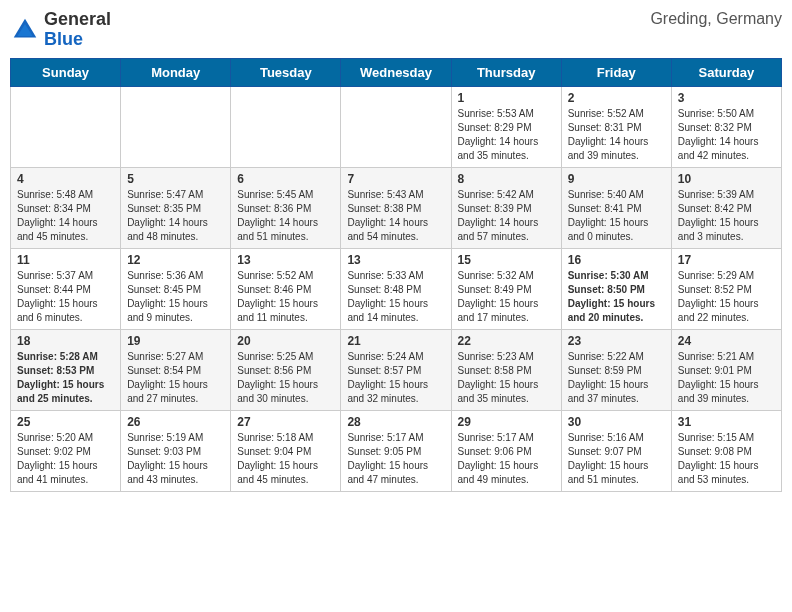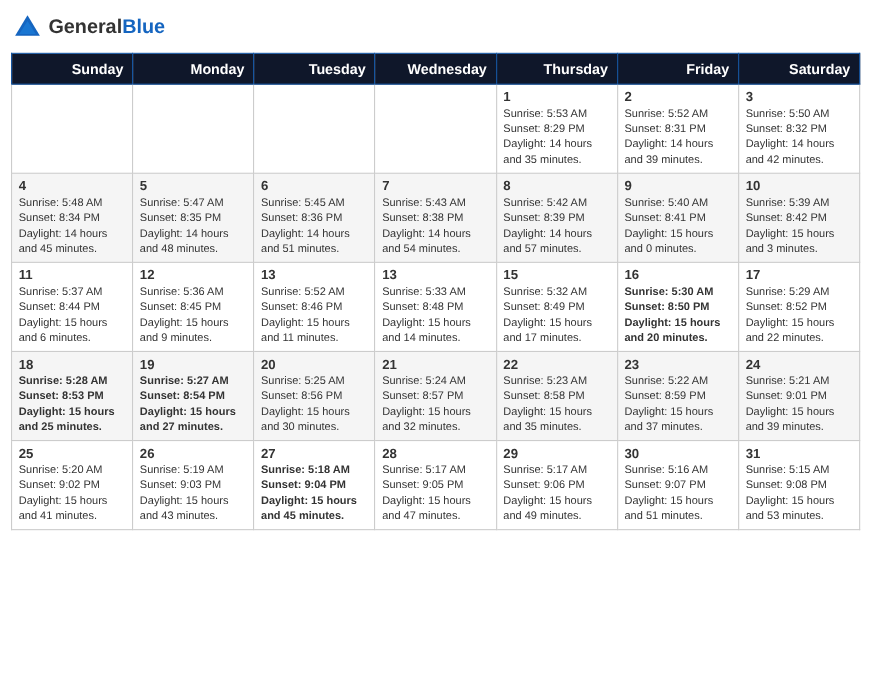--- a/index.html
+++ b/index.html
@@ -16,21 +16,21 @@
       align-items: flex-start;
       margin-bottom: 8px;
     }
     .logo {
       display: flex;
       align-items: center;
       gap: 4px;
     }
     .logo-text {
       display: flex;
-      flex-direction: row;
+      flex-direction: column;
       line-height: 1.1;
     }
     .logo-icon {
       width: 30px;
       height: 30px;
     }
     .title-section {
       text-align: right;
     }
     .month-title {
@@ -41,23 +41,23 @@
     .location-title {
       font-size: 16px;
       color: #555;
     }
     .calendar {
       width: 100%;
       border-collapse: collapse;
       border: 1px solid #ccc;
     }
     .calendar th {
-      background-color: #0f172a;
+      background-color: #0369a1;
       color: white;
-      text-align: right;
+      text-align: center;
       padding: 6px 8px;
       font-size: 13px;
       border: 1px solid #1555a0;
     }
     .calendar td {
       vertical-align: top;
       padding: 4px 6px;
       border: 1px solid #ccc;
       width: calc(100% / 7);
       min-height: 80px;
@@ -97,20 +97,21 @@
     <svg class="logo-icon" viewBox="0 0 40 40">
       <polygon points="20,5 35,30 5,30" fill="#1565c0"></polygon>
       <polygon points="20,12 30,28 10,28" fill="#1976d2"></polygon>
     </svg>
     <div class="logo-text">
       <span style="font-size:18px;font-weight:bold;color:#333;">General</span>
       <span style="font-size:18px;font-weight:bold;color:#1565c0;">Blue</span>
     </div>
   </div>
   <div class="title-section">
+    <div class="location-title">Greding, Germany</div>
   </div>
 </div>
 
 <table class="calendar">
   <thead>
     <tr>
     <th>Sunday</th>
         <th>Monday</th>
         <th>Tuesday</th>
         <th>Wednesday</th>
@@ -252,21 +253,21 @@
       <tr class="row-even">
         <td>
           <span class="day-number">18</span>
           <div class="day-info" style="white-space: pre-line; font-weight: bold;">Sunrise: 5:28 AM
 Sunset: 8:53 PM
 Daylight: 15 hours
 and 25 minutes.</div>
         </td>
         <td>
           <span class="day-number">19</span>
-          <div class="day-info" style="white-space: pre-line; font-weight: bold;">Sunrise: 5:27 AM
+          <div class="day-info" style="white-space: pre-line;">Sunrise: 5:27 AM
 Sunset: 8:54 PM
 Daylight: 15 hours
 and 27 minutes.</div>
         </td>
         <td>
           <span class="day-number">20</span>
           <div class="day-info" style="white-space: pre-line;">Sunrise: 5:25 AM
 Sunset: 8:56 PM
 Daylight: 15 hours
 and 30 minutes.</div>
@@ -310,21 +311,21 @@
         </td>
         <td>
           <span class="day-number">26</span>
           <div class="day-info" style="white-space: pre-line;">Sunrise: 5:19 AM
 Sunset: 9:03 PM
 Daylight: 15 hours
 and 43 minutes.</div>
         </td>
         <td>
           <span class="day-number">27</span>
-          <div class="day-info" style="white-space: pre-line; font-weight: bold;">Sunrise: 5:18 AM
+          <div class="day-info" style="white-space: pre-line;">Sunrise: 5:18 AM
 Sunset: 9:04 PM
 Daylight: 15 hours
 and 45 minutes.</div>
         </td>
         <td>
           <span class="day-number">28</span>
           <div class="day-info" style="white-space: pre-line;">Sunrise: 5:17 AM
 Sunset: 9:05 PM
 Daylight: 15 hours
 and 47 minutes.</div>

